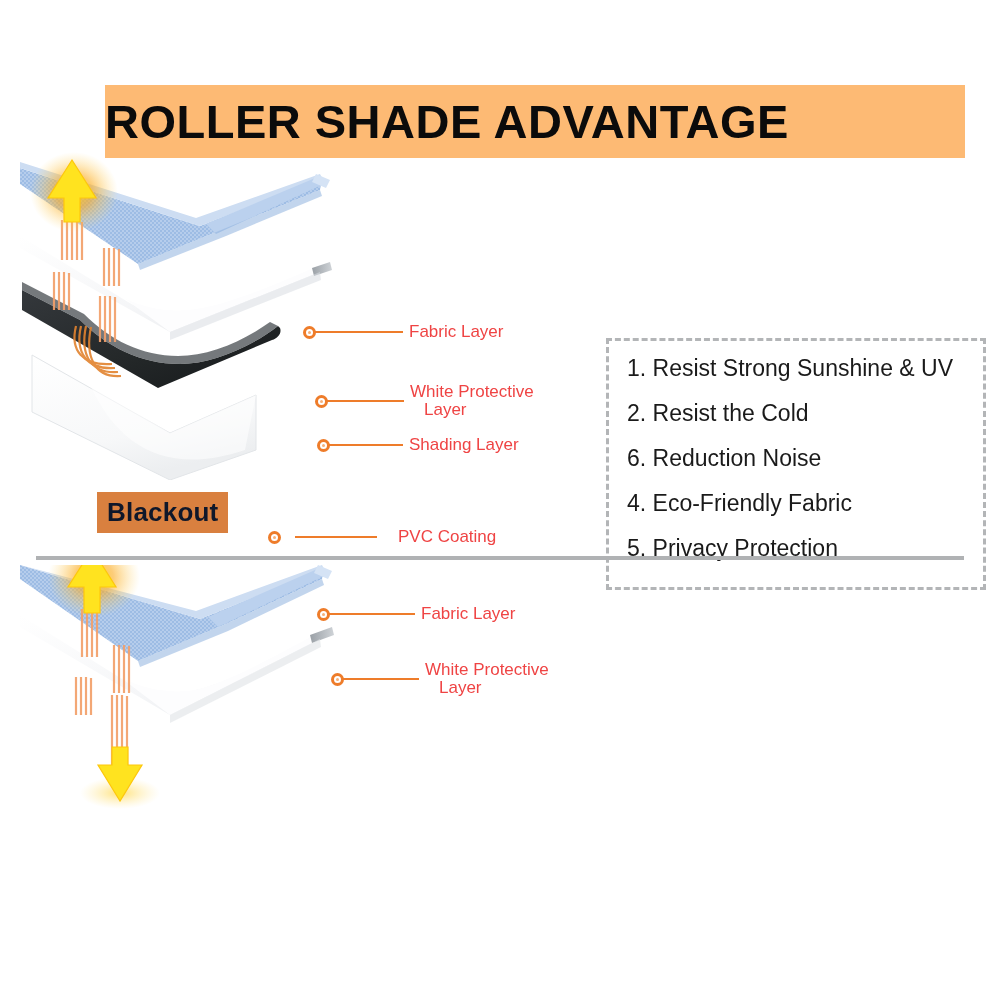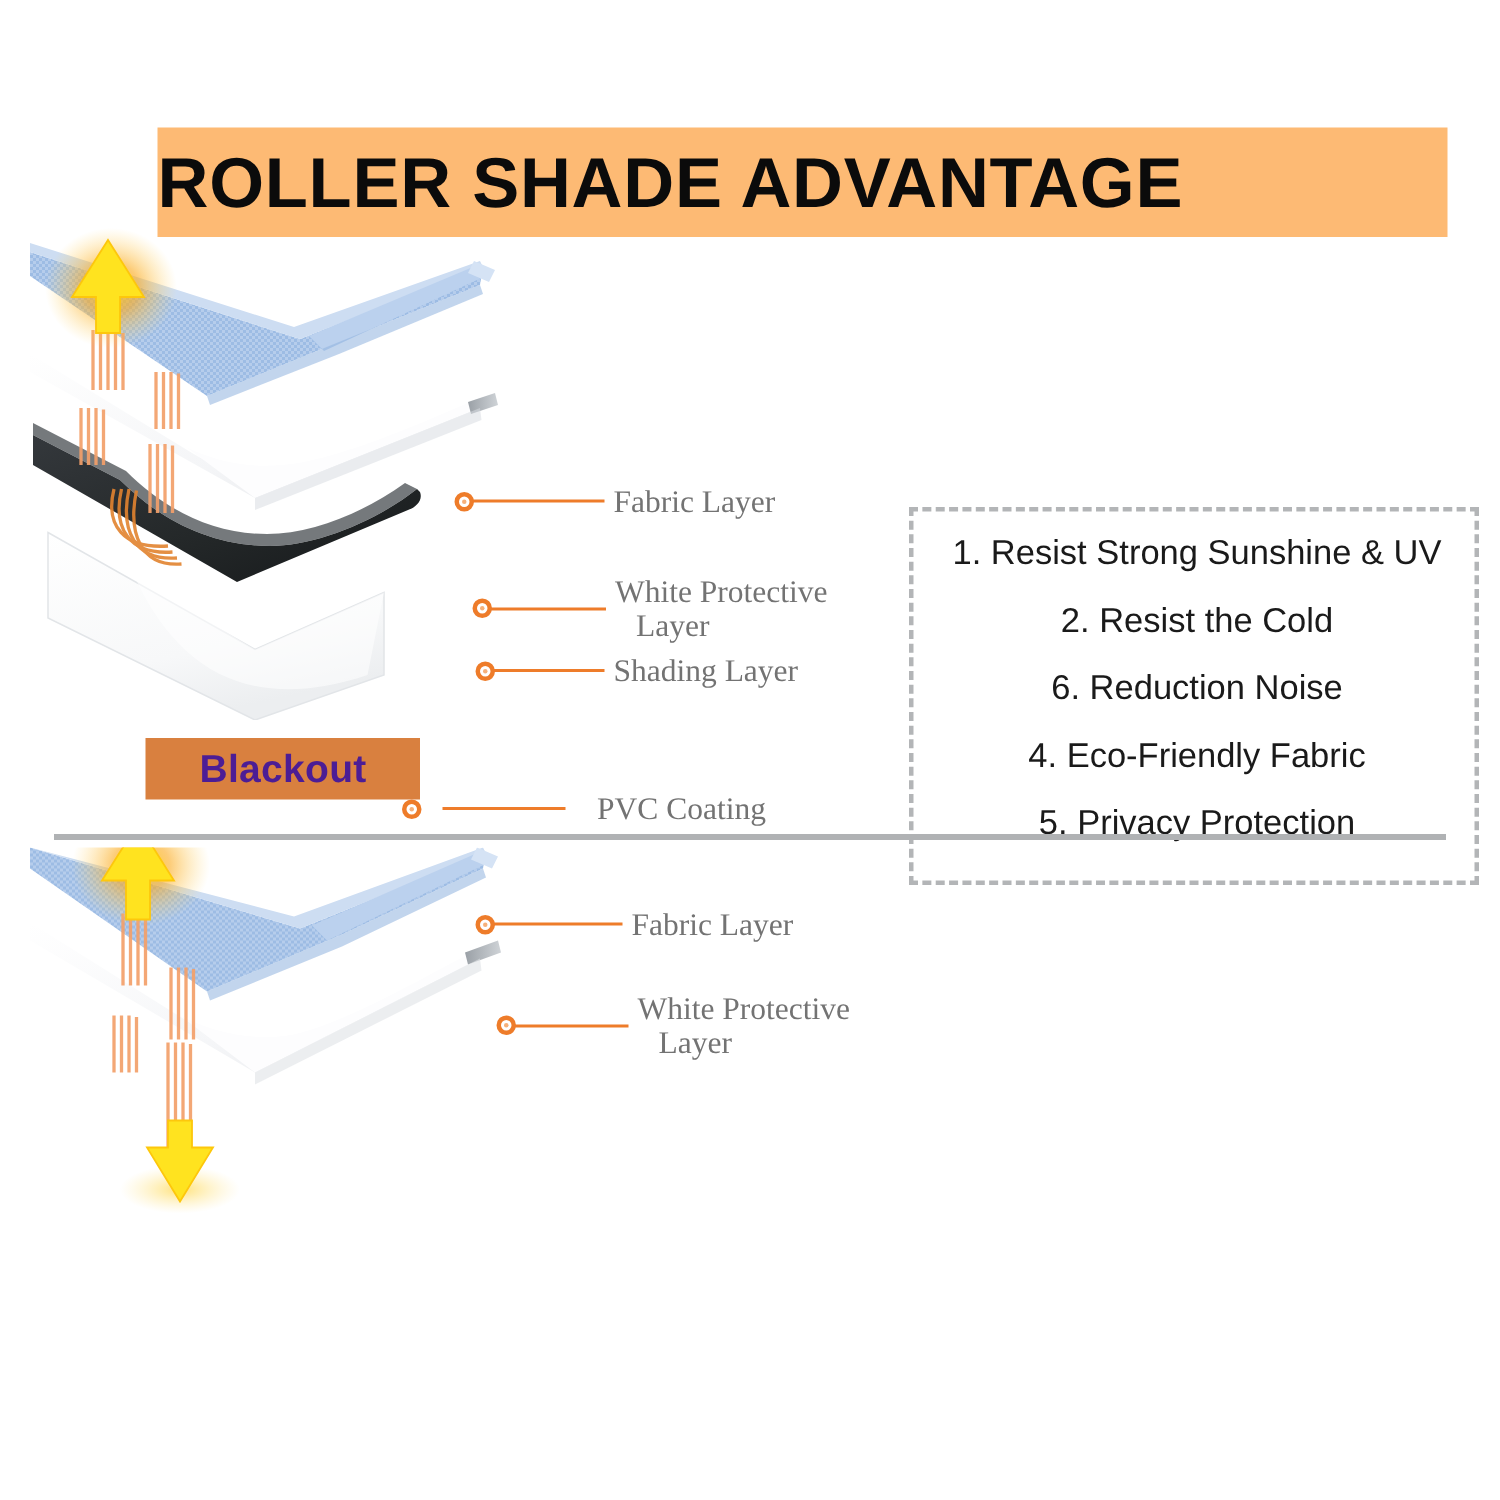--- a/index.html
+++ b/index.html
@@ -70,58 +70,58 @@
     border-radius: 50%;
     background: #f6b07a;
   }
   .callout .leader {
     height: 2px;
     background: #ee7c2a;
     flex: 0 0 auto;
     margin-left: -1px;
   }
   .callout .ctext {
-    font-size: 21px;
-    color: #737373;
+    font-size: 17px;
+    color: #ef4444;
     white-space: nowrap;
     margin-left: 6px;
     line-height: 1.08;
-    font-family: Liberation Serif, serif;
+    font-family: Liberation Sans, sans-serif;
   }
   .callout .ctext .l2 { display: block; padding-left: 14px; }
   .callout.two-line { align-items: center; justify-content: flex-end; }
 
   
   .feature-box {
     position: absolute;
     border: 3px dashed #b3b5b7;
     background: #ffffff;
     padding: 16px 14px 14px 18px;
   }
   #features-blackout  { left: 606px; top: 208px; width: 380px; height: 252px; }
   .feature-box ol { list-style: none; margin: 0; padding: 0; }
   .feature-box li {
     font-size: 23px;
     color: #1a1a1a;
     line-height: 1.0;
     white-space: nowrap;
     font-family: "Liberation Sans", sans-serif;
   }
-  #features-blackout li  { margin-bottom: 22px; text-align: center; }
+  #features-blackout li  { margin-bottom: 22px; }
   #features-blackout li:last-child { margin-bottom: 0; }
 
   
   .badge {
     position: absolute;
     background: #d9803f;
-    color: #4c1d95;
+    color: #0f172a;
     font-size: 26px;
     font-weight: bold;
     display: flex; align-items: center;
-    padding: 0 36px;
+    padding: 0 10px;
     height: 41px;
     letter-spacing: 0.2px;
     font-family: "Liberation Sans", sans-serif;
   }
   #badge-blackout  { left: 97px; top: 362px; }
   #badge-filtering { left: 97px; top: 297px; }
 </style>
 </head>
 <body>
 

